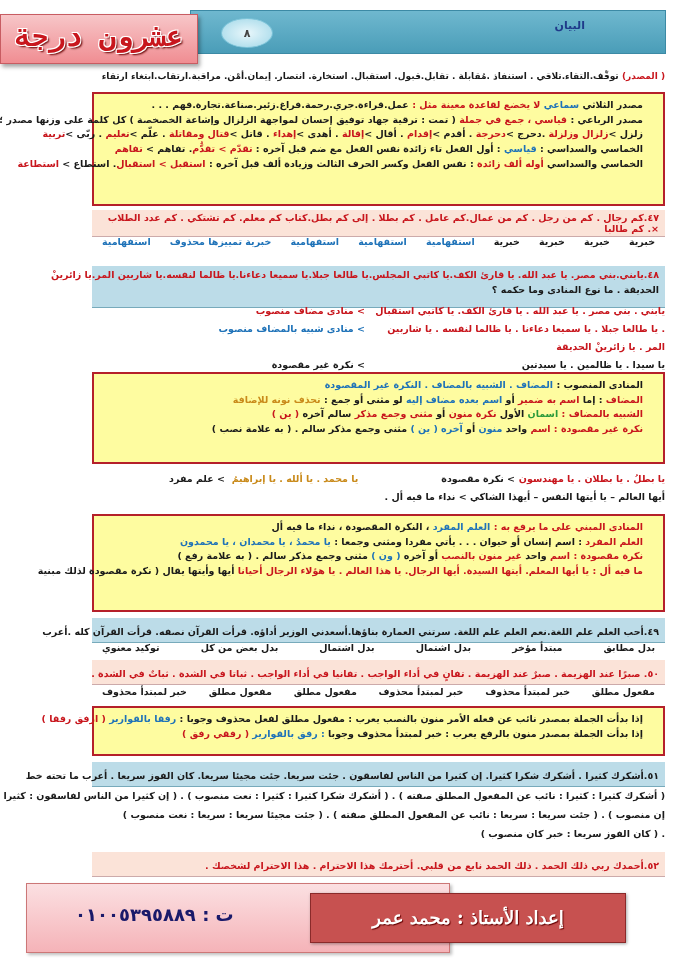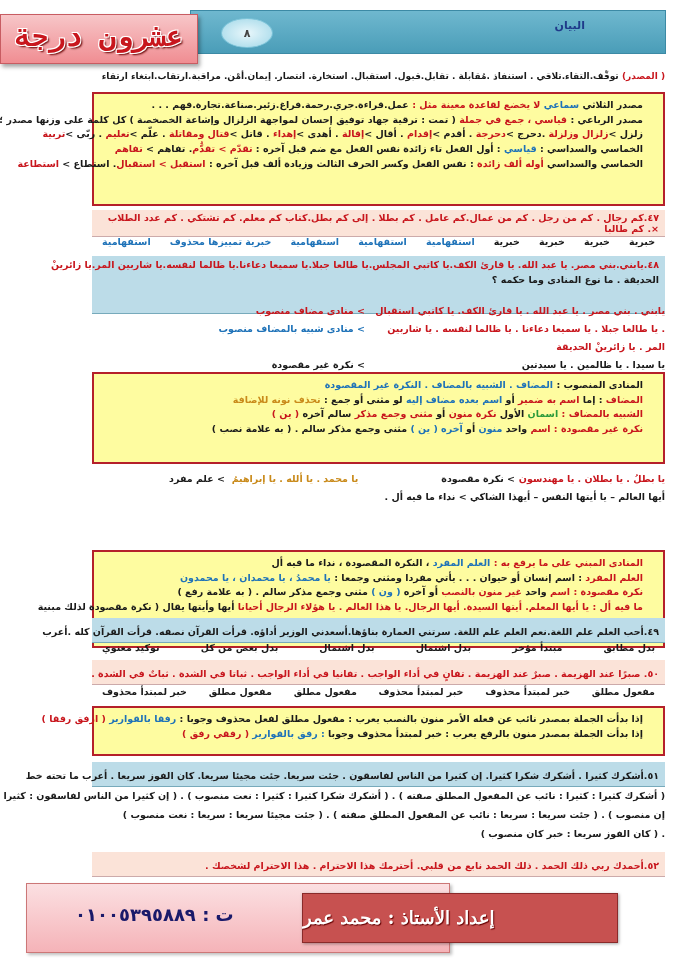--- a/index.html
+++ b/index.html
@@ -38,22 +38,22 @@
 
   .grid2 { position: absolute; right: 14px; width: 573px; direction: rtl; font-size: 9.5px; }
   .grid2 .r { display: flex; line-height: 1.9; }
   .grid2 .a { width: 300px; }
   .grid2 .b { flex: 1; }
 
   
   .foot-pink { position: absolute; left: 26px; top: 883px; width: 424px; height: 70px;
     background: linear-gradient(#fbe0e2, #f5b3b8); border: 1px solid #c77; box-shadow: 2px 2px 3px rgba(0,0,0,0.25); }
   .foot-phone { position: absolute; left: 48px; top: 20px; font-size: 18px; color: #1a1a6a; direction: rtl; }
-  .foot-red { position: absolute; left: 302px; top: 893px; width: 316px; height: 50px;
-    background: #c75150; border: 1px solid #8a2a2a; box-shadow: 1px 1px 3px rgba(0,0,0,0.35); text-align: left; }
+  .foot-red { position: absolute; left: 310px; top: 893px; width: 316px; height: 50px;
+    background: #c75150; border: 1px solid #8a2a2a; box-shadow: 1px 1px 3px rgba(0,0,0,0.35); text-align: center; }
   .foot-author { font-family: "DejaVu Serif", serif; font-size: 18px; color: #fff; line-height: 48px; direction: rtl;
     text-shadow: 1px 1px 1px #600; }
 </style>
 </head>
 <body>
 
 <div class="page">
 
   <div class="hdr-bar">
     <div class="hdr-title">البيان</div>
@@ -109,21 +109,21 @@
     <span>خبرية</span>
     <span>خبرية</span>
     <span>خبرية</span>
     <span class="blue">استفهامية</span>
     <span class="blue">استفهامية</span>
     <span class="blue">استفهامية</span>
     <span class="blue">خبرية تمييزها محذوف</span>
     <span class="blue">استفهامية</span>
   </div>
 
-  <div class="bluebar" style="top:256px; height:58px; font-size:9.5px;">
+  <div class="bluebar" style="top:266px; height:42px; font-size:9.5px;">
     <div class="line red">٤٨.يابني.بني مصر. يا عبد الله. يا قارئ الكف.يا كاتبي المجلس.يا طالعا جبلا.يا سميعا دعاءنا.يا ظالما لنفسه.يا شاربين المر.يا زائرينْ</div>
     <div class="line">الحديقة . ما نوع المنادى وما حكمه ؟</div>
   </div>
   <div class="grid2" style="top:302px;">
     <div class="r">
       <span class="a red">يابني . بني مصر . يا عبد الله . يا قارئ الكف. يا كاتبي استقبال</span>
       <span class="b red">&gt; منادى مضاف منصوب</span>
     </div>
     <div class="r">
       <span class="a red">. يا طالعا جبلا . يا سميعا دعاءنا . يا ظالما لنفسه . يا شاربين المر . يا زائرينْ الحديقة</span>
@@ -165,21 +165,21 @@
       <span style="width:150px;">&gt; نكرة مقصودة</span>
       <span class="orange" style="width:140px;text-align:center;">يا محمد . يا ألله . يا إبراهيمُ</span>
       <span>&gt; علم مفرد</span>
     </div>
     <div class="r">
       <span>أيها العالم – يا أيتها النفس – أيهذا الشاكي</span>&nbsp;
       <span>&gt; نداء ما فيه أل .</span>
     </div>
   </div>
 
-  <div class="ybox" style="top:514px; height:98px;margin-top:36px;">
+  <div class="ybox" style="top:514px; height:98px;">
     <div class="line">
       <span class="red">المنادى المبني على ما يرفع به :</span> <span class="blue">العلم المفرد</span>
       <span>، النكرة المقصودة ، نداء ما فيه أل</span>
     </div>
     <div class="line">
       <span class="red">العلم المفرد</span> <span>: اسم إنسان أو حيوان . . . يأتي مفردا ومثنى وجمعا :</span>
       <span class="blue">يا محمدُ ، يا محمدان ، يا محمدون</span>
     </div>
     <div class="line">
       <span class="red">نكرة مقصودة :</span> <span class="red">اسم</span>

